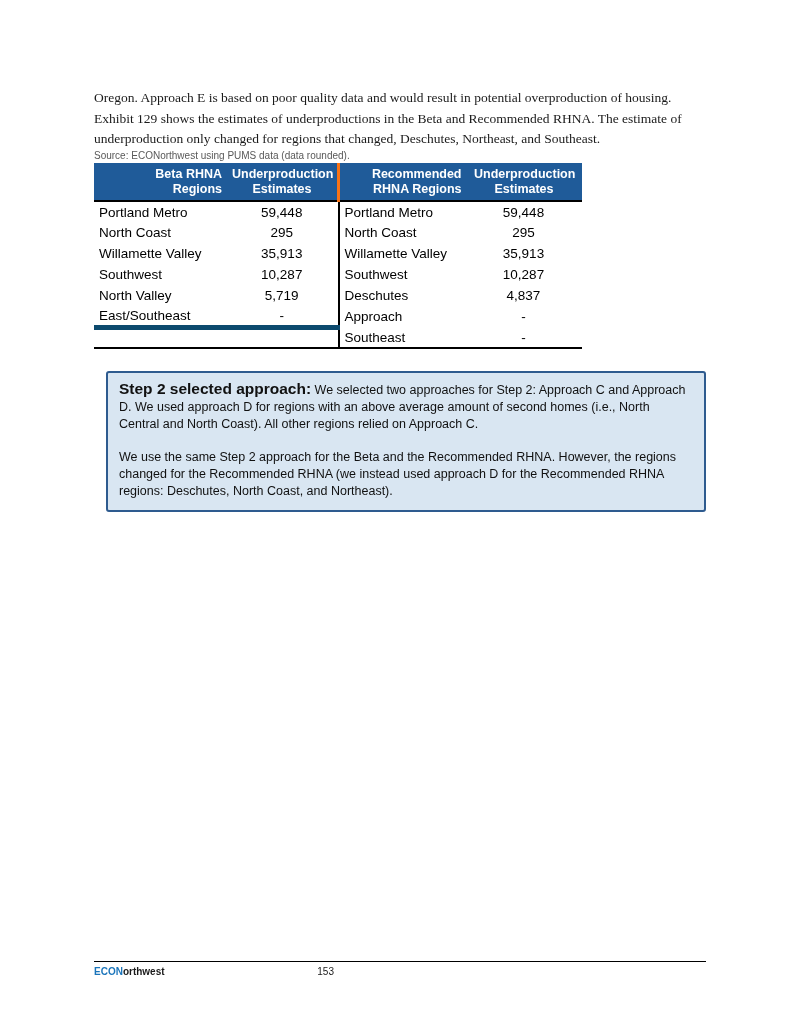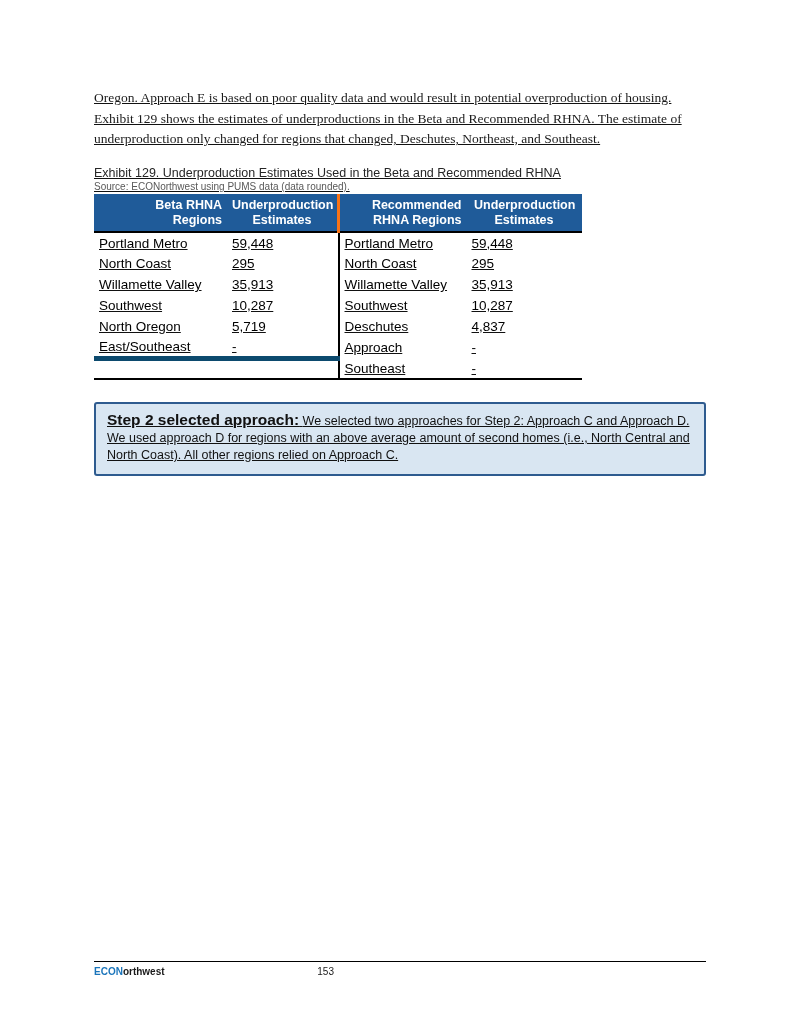--- a/index.html
+++ b/index.html
@@ -5,21 +5,21 @@
   * { margin: 0; padding: 0; box-sizing: border-box; }
   html, body { background: #ffffff; }
   body {
     width: 800px; height: 1035px;
     position: relative;
     font-family: "Liberation Serif", serif;
     color: #111111;
     overflow: hidden;
   }
   .page { position: absolute; inset: 0; background: #ffffff; }
-  .content { position: absolute; left: 94px; right: 94px; top: 88px; text-decoration: underline; }
+  .content { position: absolute; left: 94px; right: 94px; top: 88px; }
 
   .para {
     font-size: 13.5px; line-height: 20px; color: #1a1a1a;
   }
   .para + .para { margin-top: 1px; }
 
   .exhibit-title {
     margin-top: 17px;
     font-family: "Liberation Sans", sans-serif;
     font-size: 12.5px; color: #262626;
@@ -58,33 +58,33 @@
   .w2 { max-width: 100px; }
   .w3 { max-width: 92px; }
   .w4 { max-width: 100px; }
 
   table.exhibit td {
     height: 21px;
     padding: 1px 6px 1px 5px;
     vertical-align: middle;
     white-space: nowrap;
   }
-  table.exhibit td.num { text-align: left; }
+  table.exhibit td.num { text-align: center; }
   table.exhibit td.r { border-left: 2px solid #000; }
   table.exhibit tr.left-end td.l { border-bottom: 5px solid #0c4a6e; }
   table.exhibit tr.last td { border-bottom: 2px solid #000; margin-top: 42px; }
 
   .callout {
     margin-top: 22px;
     border: 2px solid #2E5B8F;
     border-radius: 3px;
     background: #D9E6F2;
     padding: 7px 11px 10px 11px;
     font-family: "Liberation Sans", sans-serif;
-    font-size: 12.5px; line-height: 17px; color: #111;
+    font-size: 12.5px; line-height: 17px; color: #111; margin-left: 12px;
   }
   .callout-title {
     font-size: 15.5px; font-weight: bold; color: #111;
   }
   .callout-p2 { margin-top: 16px; }
 
   .footer {
     position: absolute;
     left: 94px; right: 94px; top: 961px;
     border-top: 1px solid #000;
@@ -101,21 +101,20 @@
 </style>
 </head>
 <body>
 
 <div class="page">
   <div class="content">
 
     <p class="para">Oregon. Approach E is based on poor quality data and would result in potential overproduction of housing.</p>
     <p class="para">Exhibit 129 shows the estimates of underproductions in the Beta and Recommended RHNA. The estimate of underproduction only changed for regions that changed, Deschutes, Northeast, and Southeast.</p>
 
-    <div class="exhibit-title">Exhibit 129. Underproduction Estimates Used in the Beta and Recommended RHNA</div>
     <div class="exhibit-source">Source: ECONorthwest using PUMS data (data rounded).</div>
 
     <table class="exhibit">
       <colgroup>
           <col class="c1">
           <col class="c2">
           <col class="c3">
           <col class="c4">
         </colgroup>
       <thead>
@@ -145,21 +144,21 @@
           <td class="r">Willamette Valley</td>
           <td class="num">35,913</td>
         </tr>
         <tr>
           <td class="l">Southwest</td>
           <td class="l num">10,287</td>
           <td class="r">Southwest</td>
           <td class="num">10,287</td>
         </tr>
         <tr>
-          <td class="l">North Oregon</td>
+          <td class="l">North Valley</td>
           <td class="l num">5,719</td>
           <td class="r">Deschutes</td>
           <td class="num">4,837</td>
         </tr>
         <tr class="left-end">
           <td class="l">East/Southeast</td>
           <td class="l num">-</td>
           <td class="r">Approach</td>
           <td class="num">-</td>
         </tr>
@@ -167,20 +166,21 @@
           <td></td>
           <td class="num"></td>
           <td class="r">Southeast</td>
           <td class="num">-</td>
         </tr>
       </tbody>
     </table>
 
     <div class="callout">
       <p><span class="callout-title">Step 2 selected approach:</span> <span>We selected two approaches for Step 2: Approach C and Approach D. We used approach D for regions with an above average amount of second homes (i.e., North Central and North Coast). All other regions relied on Approach C.</span></p>
+      <p class="callout-p2">We use the same Step 2 approach for the Beta and the Recommended RHNA. However, the regions changed for the Recommended RHNA (we instead used approach D for the Recommended RHNA regions: Deschutes, North Coast, and Northeast).</p>
     </div>
 
   </div>
 
   <div class="footer">
     <div class="brand"><span class="brand-blue">ECON</span><span class="brand-rest">orthwest</span></div>
     <div class="footer-page">153</div>
   </div>
 </div>
 

